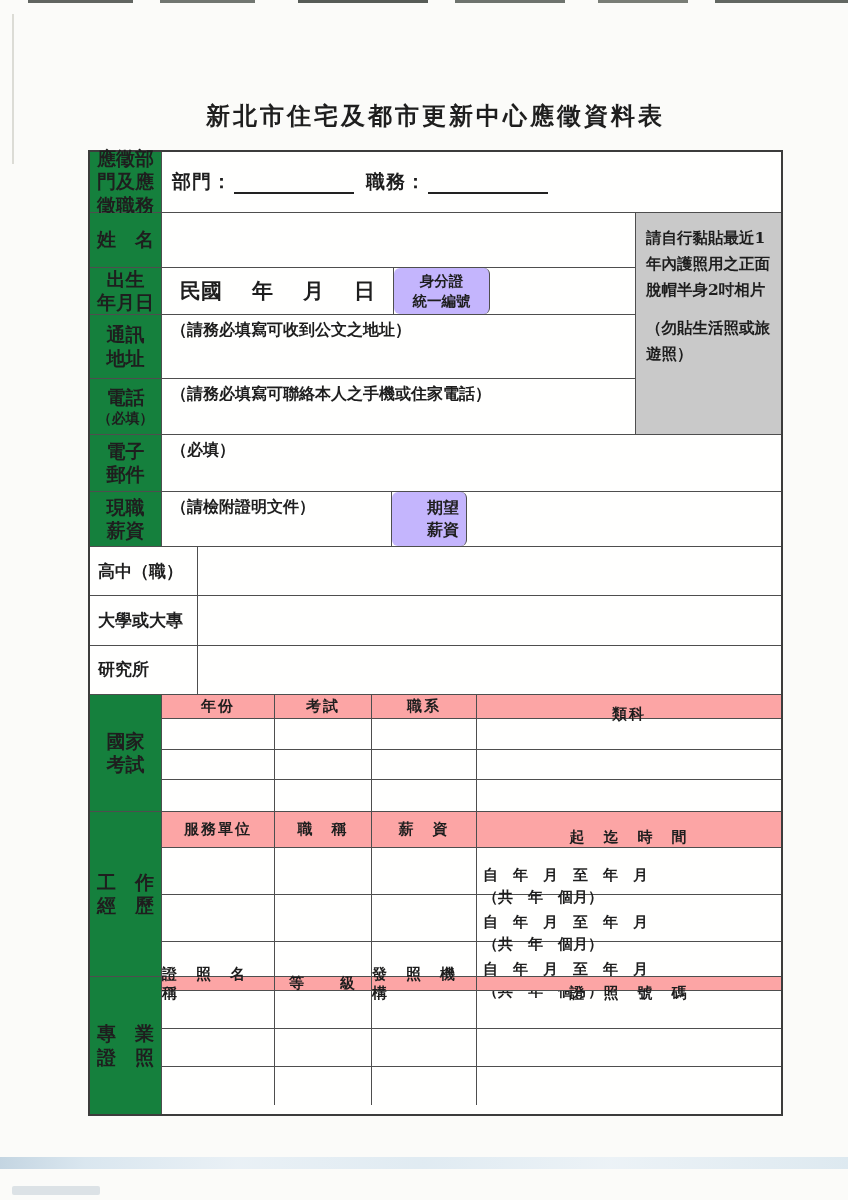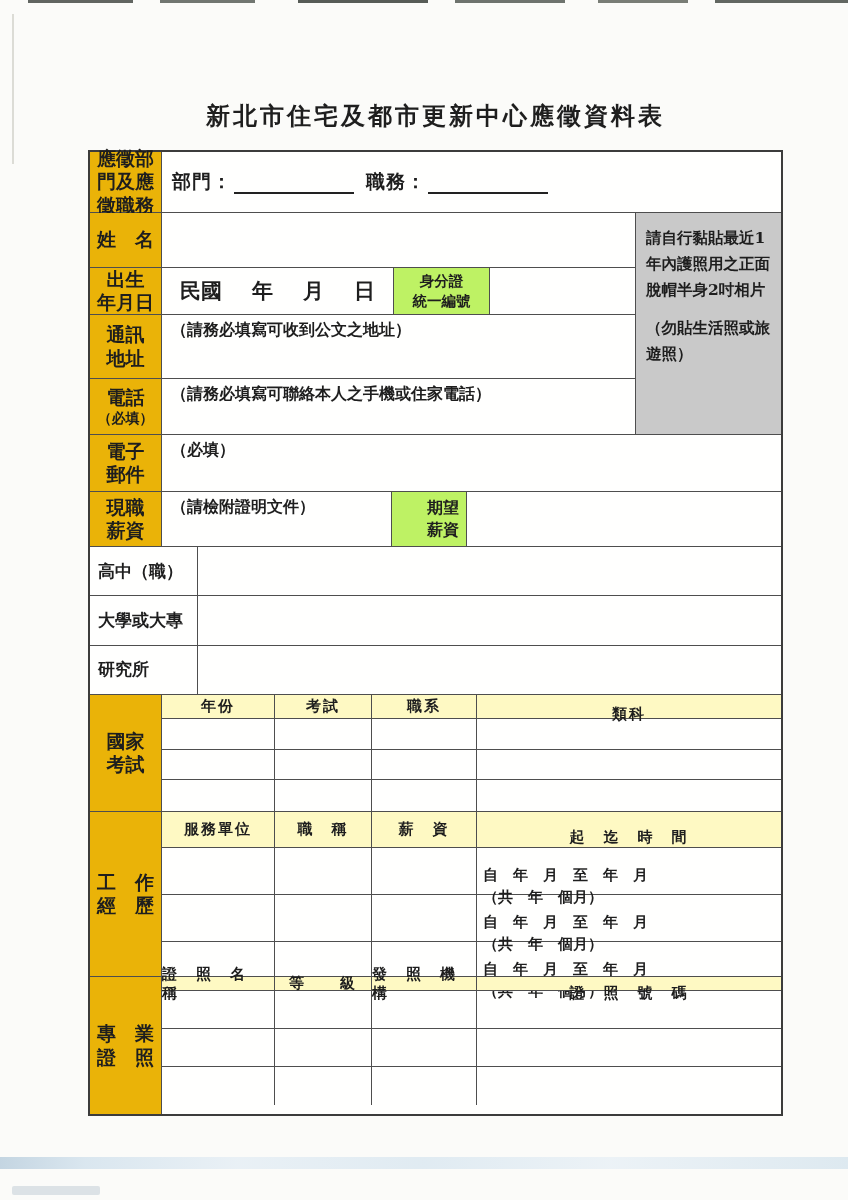--- a/index.html
+++ b/index.html
@@ -16,43 +16,43 @@
     text-align: center; font-size: 24px; font-weight: 700; letter-spacing: 3px;
   }
   .tbl {
     position: absolute; left: 88px; top: 150px; width: 695px;
     border: 2px solid #3c3c3c; background: #fffffe;
   }
   .row { display: flex; border-bottom: 1.5px solid #4e4e4e; position: relative; }
   .sec { display: flex; border-bottom: 1.5px solid #4e4e4e; }
   .tbl > .last { border-bottom: none; }
   .lab {
-    flex: 0 0 72px; width: 72px; background: #eab308;
+    flex: 0 0 72px; width: 72px; background: #15803d;
     border-right: 1.5px solid #4e4e4e;
     display: flex; flex-direction: column; align-items: center; justify-content: center;
     font-size: 19px; font-weight: 700; line-height: 1.22; text-align: center;
   }
   .lab .sm { font-size: 14px; letter-spacing: 0; }
   .cell { border-right: 1.5px solid #4e4e4e; }
   .nob { border-right: none; }
   .note { padding: 5px 9px; font-size: 16px; font-weight: 700; }
   .deptjob {
     flex: 1; display: flex; align-items: center; padding: 0 10px;
     font-size: 19px; font-weight: 700; letter-spacing: 1px;
   }
   .uline { display: inline-block; width: 120px; height: 20px;
     border-bottom: 2px solid #222; margin: 0 12px 0 2px; transform: translateY(2px); }
   .minguo {
     flex: 0 0 232px; display: flex; align-items: center; justify-content: space-between;
     padding: 0 18px; font-size: 21px; font-weight: 700;
   }
   .graycell {
-    background: #bef264; display: flex; flex-direction: column;
+    background: #c4b5fd; display: flex; flex-direction: column;
     align-items: center; justify-content: center;
-    font-size: 14.5px; font-weight: 700; line-height: 1.35; text-align: center;
+    font-size: 14.5px; font-weight: 700; line-height: 1.35; text-align: center; border-radius: 6px;
   }
   .idcell { flex: 0 0 96px; }
   .expcell { flex: 0 0 75px; font-size: 16px; padding-left: 28px; }
   .fill { flex: 1; }
   .photo {
     position: absolute; top: 61px; left: 545px; width: 146px; height: 222px;
     background: #c9c9c9; border-left: 1.5px solid #4e4e4e; border-bottom: 1.5px solid #4e4e4e;
     padding: 12px 8px 0 10px; font-size: 15.5px; font-weight: 700; line-height: 1.68;
     z-index: 2;
   }
@@ -61,21 +61,21 @@
   .edu-rows { flex: 1; display: flex; flex-direction: column; }
   .edu-row { display: flex; border-bottom: 1.5px solid #4e4e4e; flex: 1; }
   .edu-row:last-child { border-bottom: none; }
   .edu-sub {
     flex: 0 0 108px; border-right: 1.5px solid #4e4e4e;
     display: flex; align-items: center; padding-left: 8px;
     font-size: 17px; font-weight: 700;
   }
   
   .grid { flex: 1; display: flex; flex-direction: column; }
-  .ghead { display: flex; background: #fef9c3; border-bottom: 1.5px solid #4e4e4e; }
+  .ghead { display: flex; background: #fca5a5; border-bottom: 1.5px solid #4e4e4e; }
   .ghead .hc {
     display: flex; align-items: center; justify-content: center;
     font-size: 15px; font-weight: 700; letter-spacing: 2px;
   }
   .grow { display: flex; border-bottom: 1.5px solid #4e4e4e; }
   .grid .grow:last-child { border-bottom: none; }
   .c1 { flex: 0 0 113px; } .c2 { flex: 0 0 97px; } .c3 { flex: 0 0 105px; } .c4 { flex: 1; margin-top: 16px; }
   .period { padding: 1px 6px; font-size: 15px; font-weight: 700; line-height: 21.5px; }
   
   .streak { position: absolute; top: 0; height: 3px; opacity: .85; }

